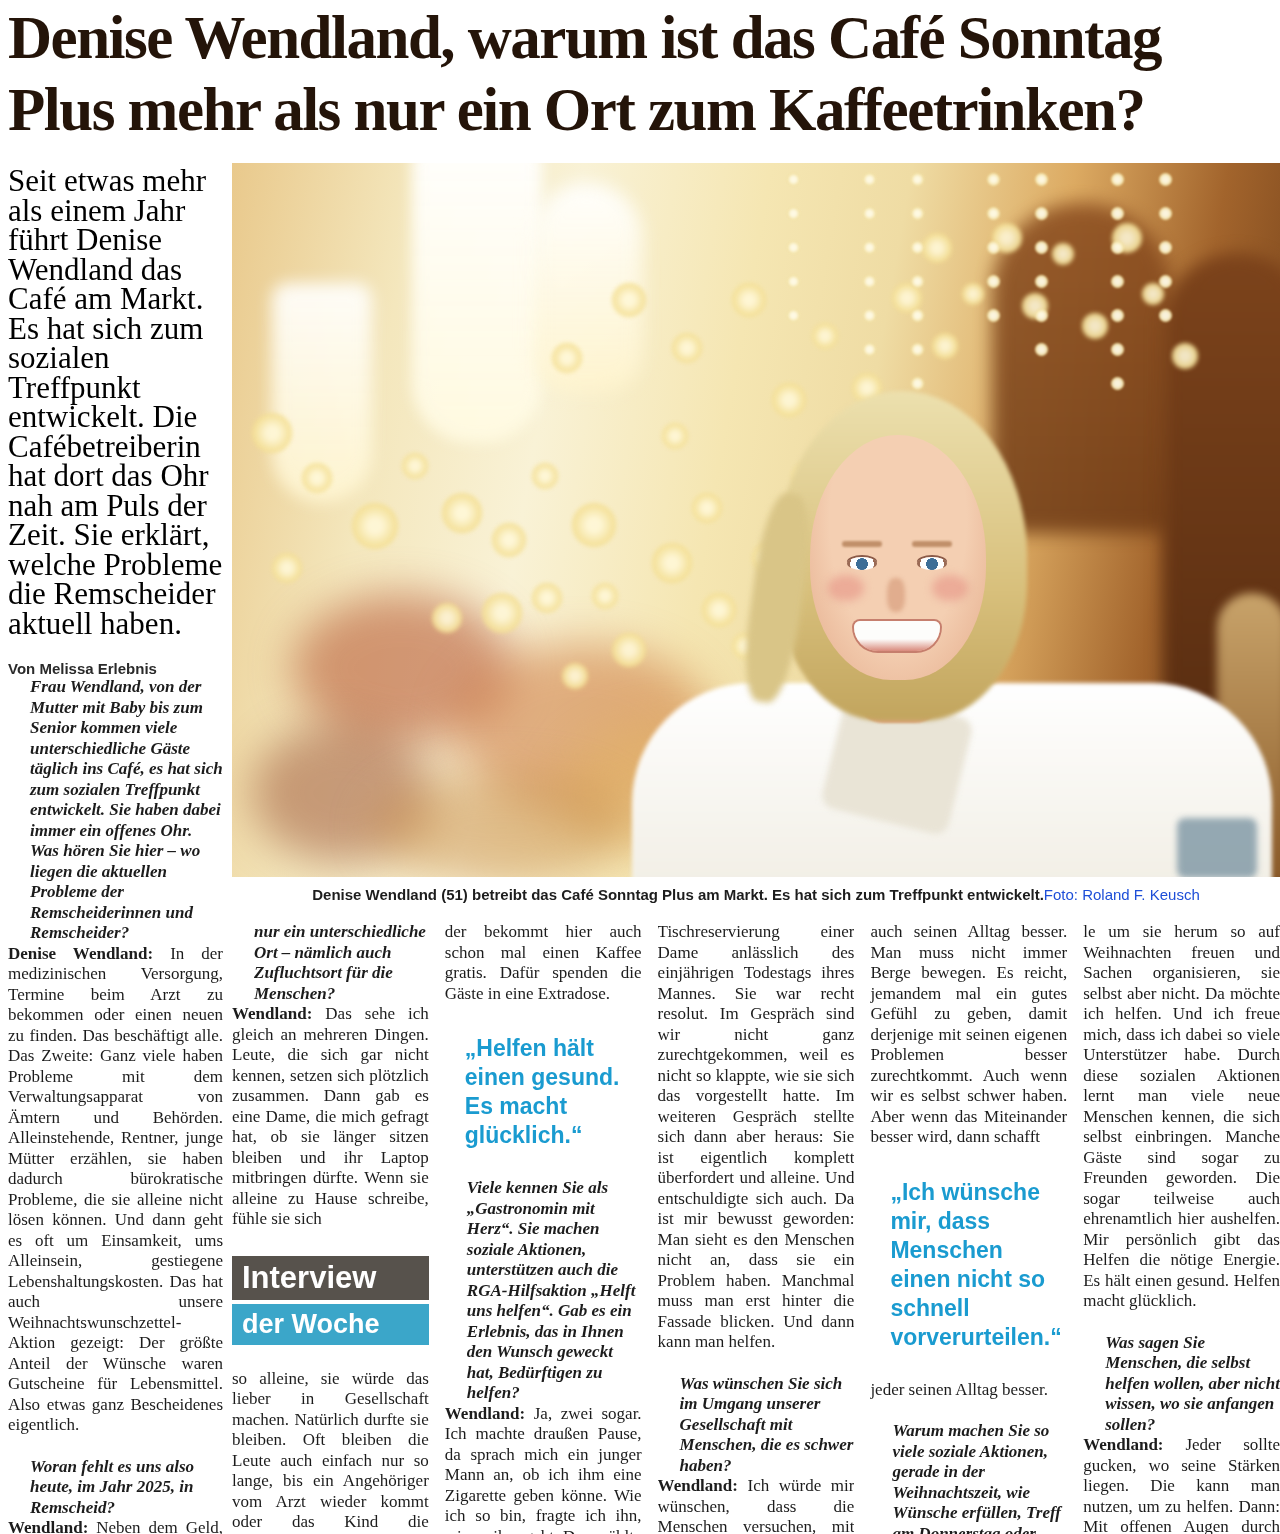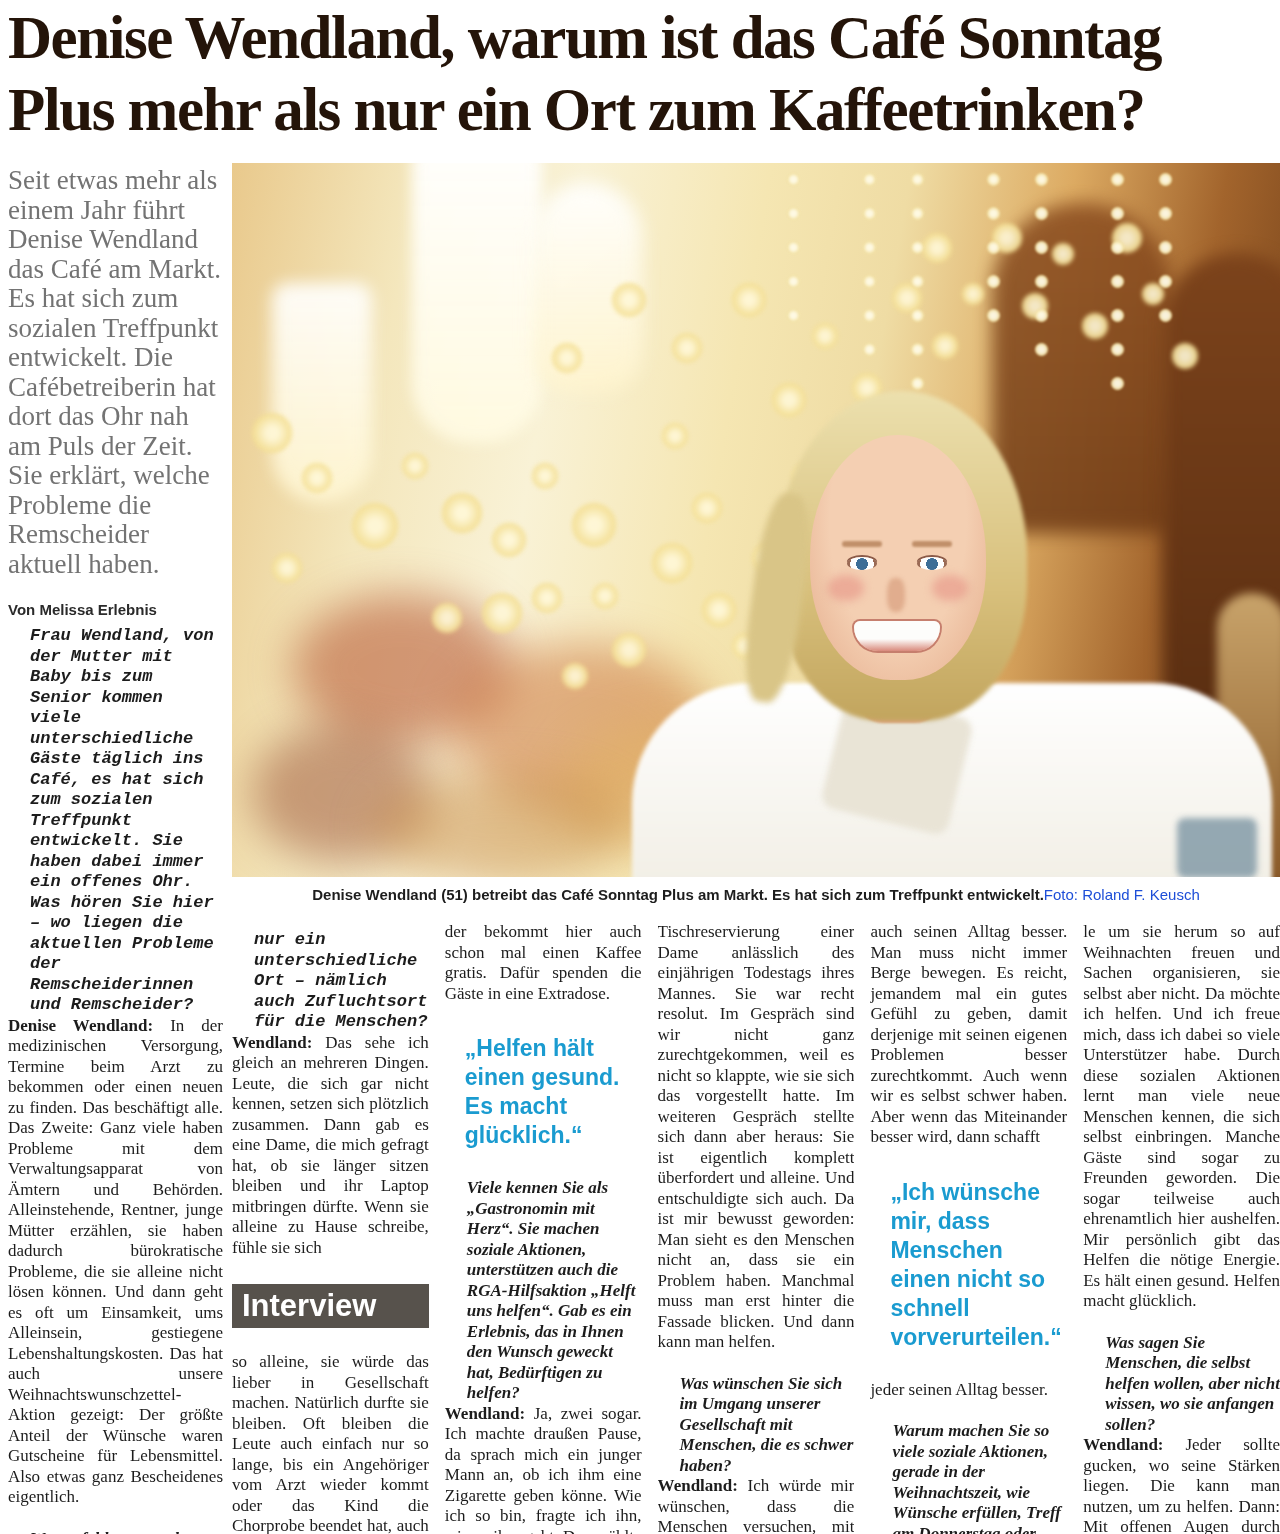--- a/index.html
+++ b/index.html
@@ -7,21 +7,21 @@
               font-family:"Liberation Serif", serif; color:#1c1c1c; }
   #page { position:relative; width:1280px; height:1534px; background:#fff; }
 
   
   .headline { position:absolute; left:8px; top:2px; width:1268px;
               font-family:"Liberation Serif", serif; font-weight:bold;
               font-size:61px; line-height:72px; color:#241409; letter-spacing:-1.5px; }
 
   
   .left-col { position:absolute; left:8px; top:166px; width:215px; height:1368px; overflow:hidden; }
-  .lede { font-size:27px; line-height:29.5px; color:#737373; }
+  .lede { font-size:31px; line-height:29.5px; color:#000000; }
   .byline { margin-top:22px; font-family:"Liberation Sans", sans-serif;
             font-weight:bold; font-size:15px; color:#2a2a2a; }
   .left-col .seg { font-size:17px; line-height:20.5px; }
 
   
   .photo { position:absolute; left:232px; top:163px; width:1048px; height:714px;
            overflow:hidden; background:linear-gradient(100deg,#e9c98c 0%,#f4e7bd 16%,
            #f9f2d6 30%,#f5e6b2 46%,#efdca4 58%,#dcaa62 72%,#a2642c 85%,#6b3a16 100%); }
   .ph { position:absolute; }
 
@@ -31,21 +31,21 @@
                  font-family:"Liberation Sans", sans-serif; font-size:15px; color:#1d1d1d; }
   .caption { font-weight:bold; }
   .credit { font-weight:normal; color:#1d4ed8; }
 
   
   .cols { position:absolute; left:232px; top:922px; width:1048px; height:612px;
           display:flex; gap:16px; overflow:hidden; }
   .col { width:196.8px; flex:0 0 196.8px; overflow:hidden; }
   .seg { font-size:17px; line-height:20.5px; text-align:justify; }
   .seg.q { font-weight:bold; font-style:italic; margin:21px 0 0 22px; text-align:left; }
-  .seg.q.first { margin-top:8px;font-family:Liberation Mono, monospace; }
+  .seg.q.first { margin-top:0; }
   .seg.quote { font-family:"Liberation Sans", sans-serif; font-weight:bold;
                font-size:23px; line-height:29px; color:var(--quote-blue,#1a9bd0);
                margin:30px 4px 28px 20px; text-align:left; }
   .prefix { font-weight:bold; }
 
   .badge { margin:26px 0 24px 0; font-family:"Liberation Sans", sans-serif; }
   .badge-top { background:var(--badge-gray,#57524c); color:#fff; font-weight:bold;
                font-size:31px; line-height:44px; padding-left:10px; }
   .badge-bottom { background:var(--badge-blue,#3ba6c9); color:#fff; font-weight:bold;
                   font-size:27px; line-height:41px; padding-left:10px; margin-top:4px; }
@@ -190,20 +190,21 @@
     <div class="caption">Denise Wendland (51) betreibt das Café Sonntag Plus am Markt. Es hat sich zum Treffpunkt entwickelt.</div>
     <div class="credit">Foto: Roland F. Keusch</div>
   </div>
 
   <div class="cols" id="cols">
       <div class="col">
         <div class="seg q first">nur ein unterschiedliche Ort – nämlich auch Zufluchtsort für die Menschen?</div>
         <div class="seg a"><span class="prefix">Wendland: </span>Das sehe ich gleich an mehreren Dingen. Leute, die sich gar nicht kennen, setzen sich plötzlich zusammen. Dann gab es eine Dame, die mich gefragt hat, ob sie länger sitzen bleiben und ihr Laptop mitbringen dürfte. Wenn sie alleine zu Hause schreibe, fühle sie sich</div>
         <div class="badge">
           <div class="badge-top">Interview</div>
+          <div class="badge-bottom">der Woche</div>
         </div>
         <div class="seg plain">so alleine, sie würde das lieber in Gesellschaft machen. Natürlich durfte sie bleiben. Oft bleiben die Leute auch einfach nur so lange, bis ein Angehöriger vom Arzt wieder kommt oder das Kind die Chorprobe beendet hat, auch wenn kein Appetit da ist. Das ist auch völlig okay. Denn dafür ist die Gastronomie, meiner Meinung nach, auch da. Und wer kein Geld hat,</div>
       </div>
       <div class="col">
         <div class="seg plain">der bekommt hier auch schon mal einen Kaffee gratis. Dafür spenden die Gäste in eine Extradose.</div>
         <div class="seg quote">„Helfen hält einen gesund. Es macht glücklich.“</div>
         <div class="seg q">Viele kennen Sie als „Gastronomin mit Herz“. Sie machen soziale Aktionen, unterstützen auch die RGA-Hilfsaktion „Helft uns helfen“. Gab es ein Erlebnis, das in Ihnen den Wunsch geweckt hat, Bedürftigen zu helfen?</div>
         <div class="seg a"><span class="prefix">Wendland: </span>Ja, zwei sogar. Ich machte draußen Pause, da sprach mich ein junger Mann an, ob ich ihm eine Zigarette geben könne. Wie ich so bin, fragte ich ihn, wie es ihm geht. Da erzählte er mir, dass er obdachlos sei und seit drei Tagen auf der Straße lebe. Das hat mich richtig geschockt.</div>
       </div>
       <div class="col">

